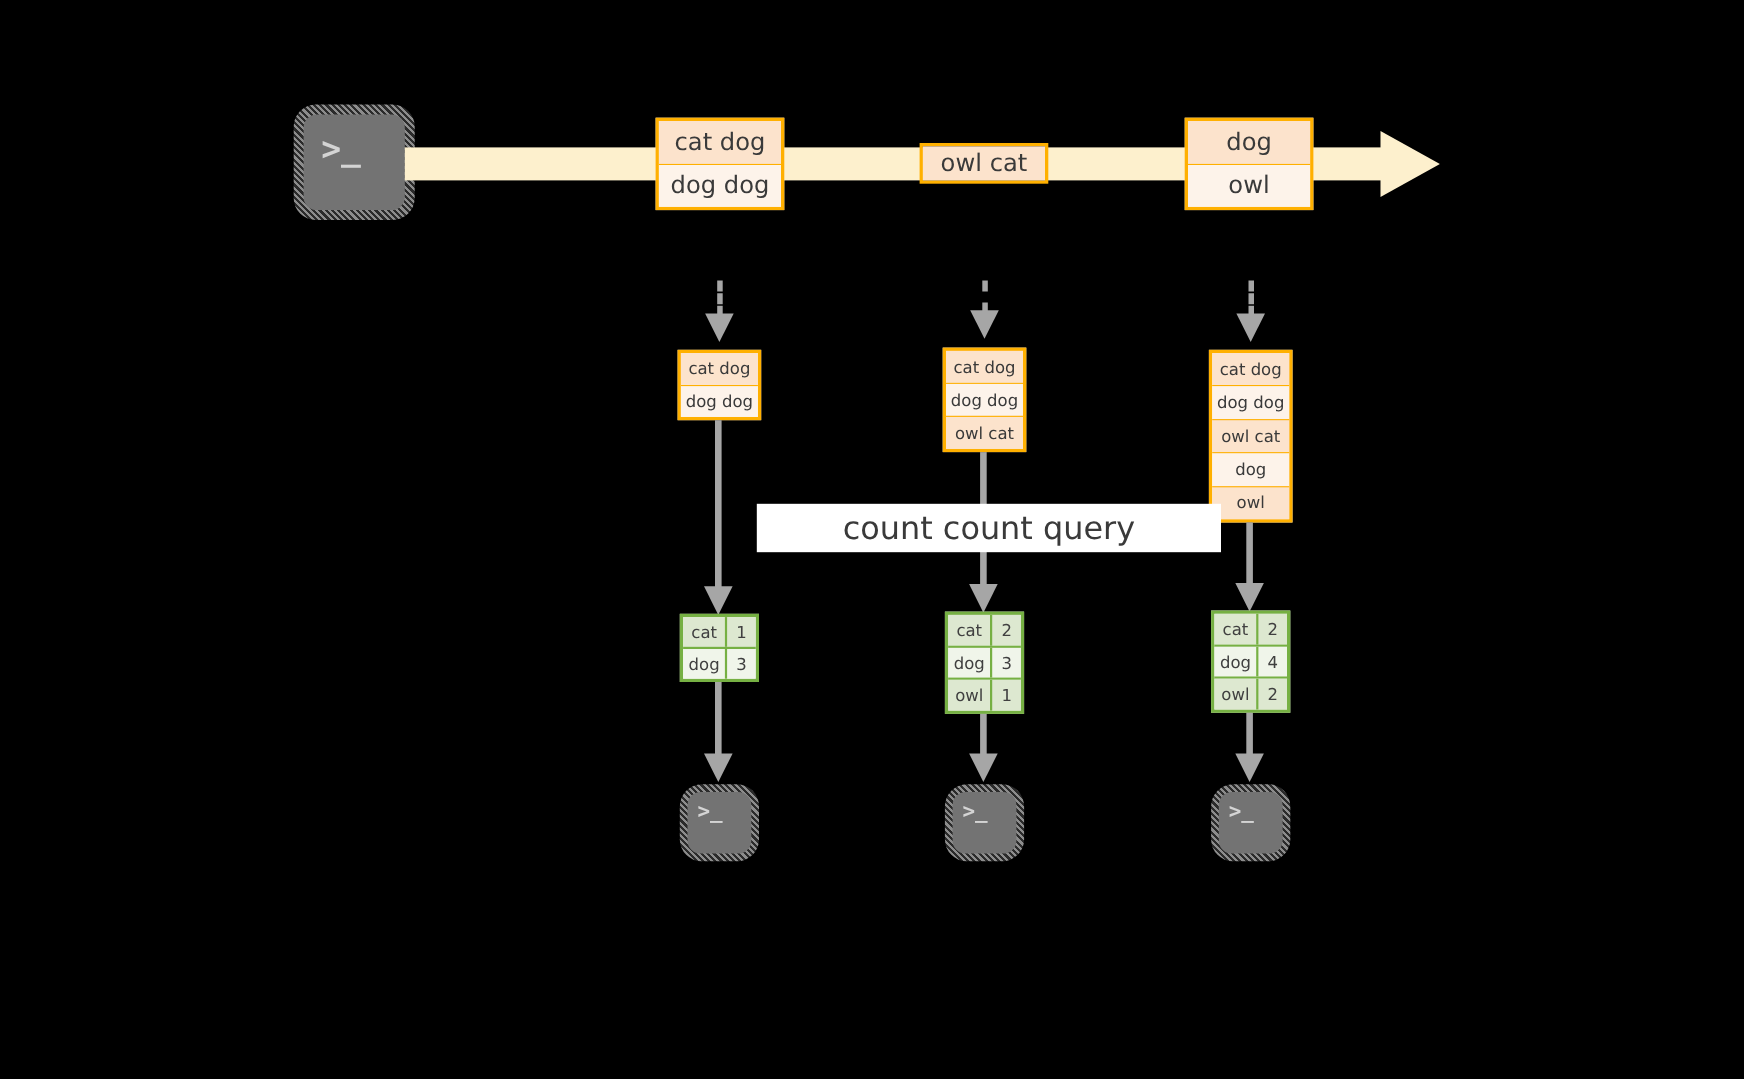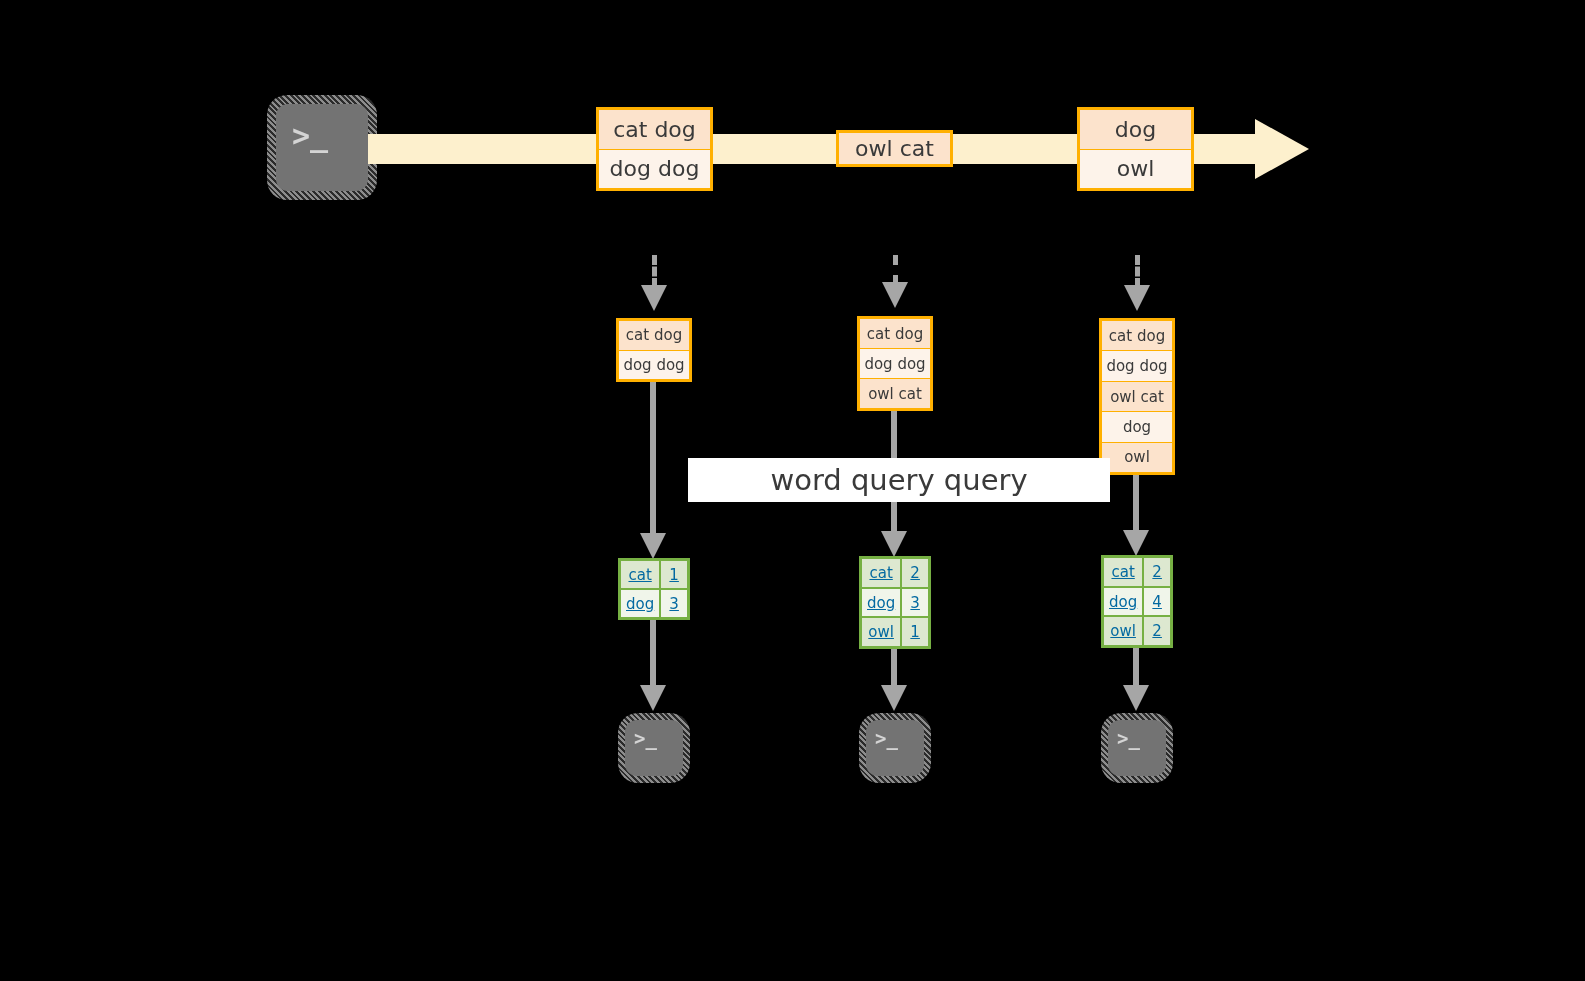--- a/index.html
+++ b/index.html
@@ -93,24 +93,23 @@
     display: flex;
     border-top: 2px solid #76b043;
     box-sizing: border-box;
   }
   .gbox .grow:first-child { border-top: none; }
   .gbox .grow .k,
   .gbox .grow .v {
     display: flex;
     align-items: center;
     justify-content: center;
-    color: #0369a1;
+    color: #404040;
     box-sizing: border-box;
     white-space: nowrap;
-    text-decoration: underline;
   }
   .gbox .grow .k { flex: 0 0 58%; }
   .gbox .grow .v { flex: 1 1 auto; border-left: 2px solid #76b043; }
   .gbox .grow.dark  .k, .gbox .grow.dark  .v { background: #dde8d0; }
   .gbox .grow.light .k, .gbox .grow.light .v { background: #f0f5ea; }
 
   
   .gshaft {
     position: absolute;
     background: #a6a6a6;
@@ -260,15 +259,15 @@
   </div>
 
   <div class="gshaft" style="left:1133px; top:648px; width:6px; height:43px;"></div>
   <div class="ghead" style="left:1123px; top:685px;"></div>
 
   <div class="term-hatch" style="left:1101px; top:713px; width:72px; height:70px;">
     <div class="term-body" style="left:7px; top:7px; width:58px; height:56px;"></div>
     <div class="term-glyph" style="left:16px; top:16px; font-size:19px;">&gt;_</div>
   </div>
 
-  <div class="qlabel" style="left:688px; top:458px; width:422px; height:44px; font-size:29px;">word query query</div>
+  <div class="qlabel" style="left:688px; top:458px; width:422px; height:44px; font-size:29px;">count count query</div>
 
 </div>
 
 </body></html>

